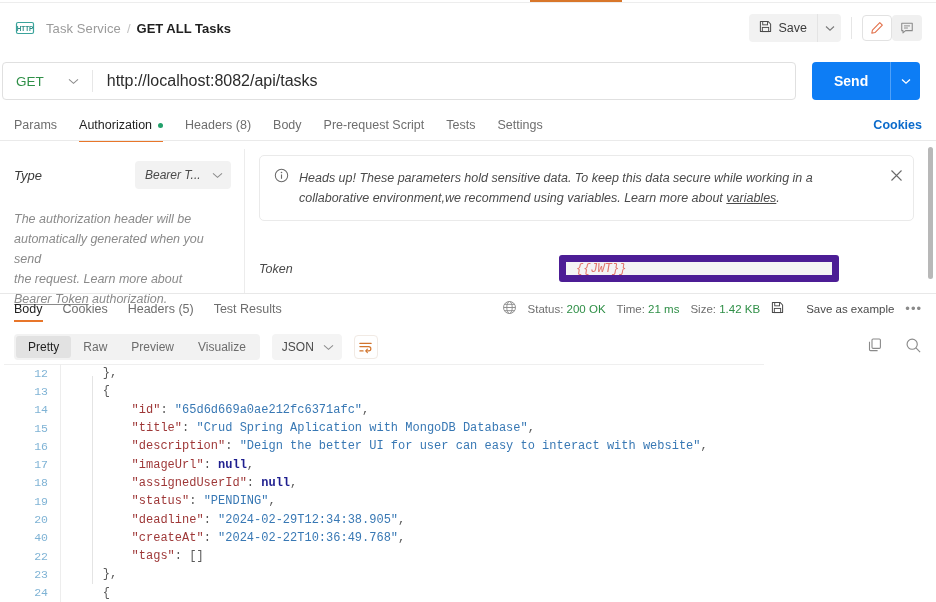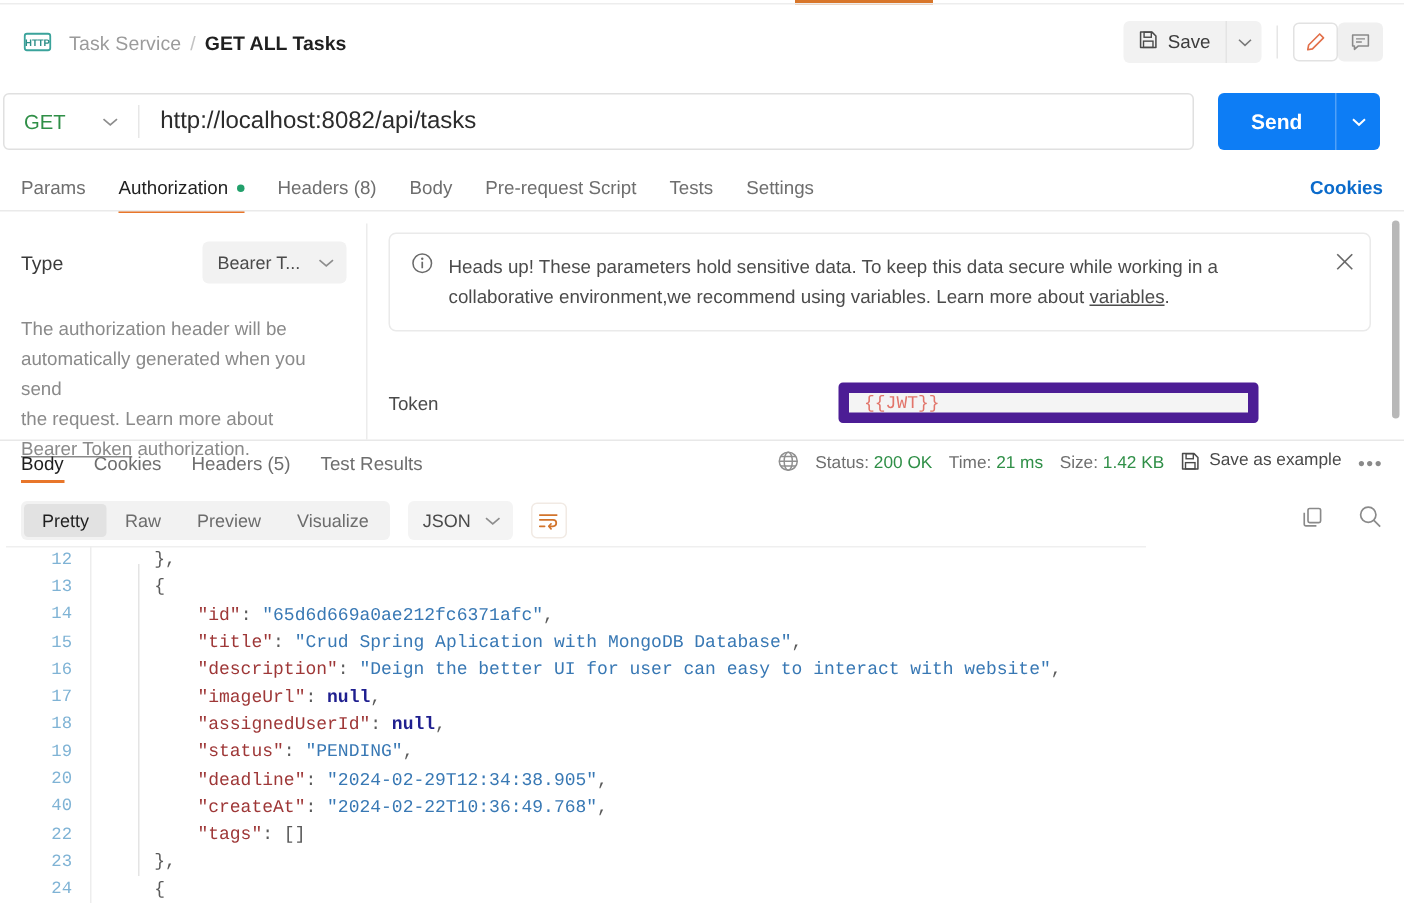--- a/index.html
+++ b/index.html
@@ -93,21 +93,21 @@
   }
   .rtab.active { color: #1f1f1f; }
   .rtab.active:after {
     content: ""; position: absolute; left: 0; right: 0; bottom: -2px; height: 2px; background: #e8762a;
   }
   .dot { width: 5px; height: 5px; border-radius: 50%; background: #22a06b; margin-left: 6px; display: inline-block; }
   .cookies-link { margin-left: auto; font-size: 12.5px; color: #0b6bcb; font-weight: bold; cursor: default; }
   .strip-line { position: absolute; left: 0; top: 140px; width: 936px; height: 1px; background: #eaeaea; }
 
   
-  .auth-area { position: absolute; left: 0; top: 141px; width: 936px; height: 152px; display: flex; }
+  .auth-area { position: absolute; left: 0; top: 141px; width: 936px; height: 152px; display: flex; font-style: italic; }
   .auth-left { width: 245px; padding: 20px 14px 0 14px; position: relative; }
   .auth-left:after { content:""; position:absolute; right:0; top:8px; bottom:0; width:1px; background:#ececec; }
   .type-row { display: flex; align-items: center; justify-content: space-between; }
   .type-label { font-size: 13px; color: #3a3a3a; }
   .type-select {
     background: #f2f2f2; border-radius: 4px; height: 28px; width: 96px;
     display: flex; align-items: center; justify-content: space-between; padding: 0 8px 0 10px;
   }
   .type-value { font-size: 12px; color: #4a4a4a; }
   .auth-desc { margin-top: 20px; font-size: 12.5px; line-height: 20px; color: #8a8a8a; }
@@ -137,21 +137,21 @@
   .resp-divider { position: absolute; left: 0; top: 293px; width: 936px; height: 1px; background: #e8e8e8; }
   .resp-tabs {
     position: absolute; left: 0; top: 295px; width: 936px; height: 27px;
     display: flex; align-items: center; padding: 0 14px;
   }
   .ptab { font-size: 12.5px; color: #6e6e6e; margin-right: 20px; position: relative; height: 27px; display:flex; align-items:center; cursor: default; }
   .ptab.active { color: #1f1f1f; }
   .ptab.active:after { content:""; position:absolute; left:0; right:0; bottom:0; height:2px; background:#e8762a; }
   .resp-meta { margin-left: auto; display: flex; align-items: center; gap: 11px; font-size: 11.5px; color: #6f6f6f; }
   .meta-ok { color: #2f8f47; }
-  .save-example { display: flex; align-items: flex-start; gap: 6px; font-size: 11.5px; color: #4a4a4a; cursor: default; }
+  .save-example { display: flex; align-items: center; gap: 22px; font-size: 11.5px; color: #4a4a4a; cursor: default; }
   .dots { letter-spacing: 1px; color: #8a8a8a; font-size: 13px; }
 
   
   .resp-toolbar { position: absolute; left: 0; top: 330px; width: 936px; height: 34px; display: flex; align-items: center; padding: 0 14px; }
   .seg {
     display: flex; align-items: center; background: #f2f2f2; border-radius: 4px; height: 26px; padding: 2px;
   }
   .seg-item { font-size: 12px; color: #6c6c6c; padding: 0 12px; height: 22px; display: flex; align-items: center; border-radius: 3px; cursor: default; }
   .seg-item.active { background: #e2e2e2; color: #1f1f1f; }
   .fmt-select {

